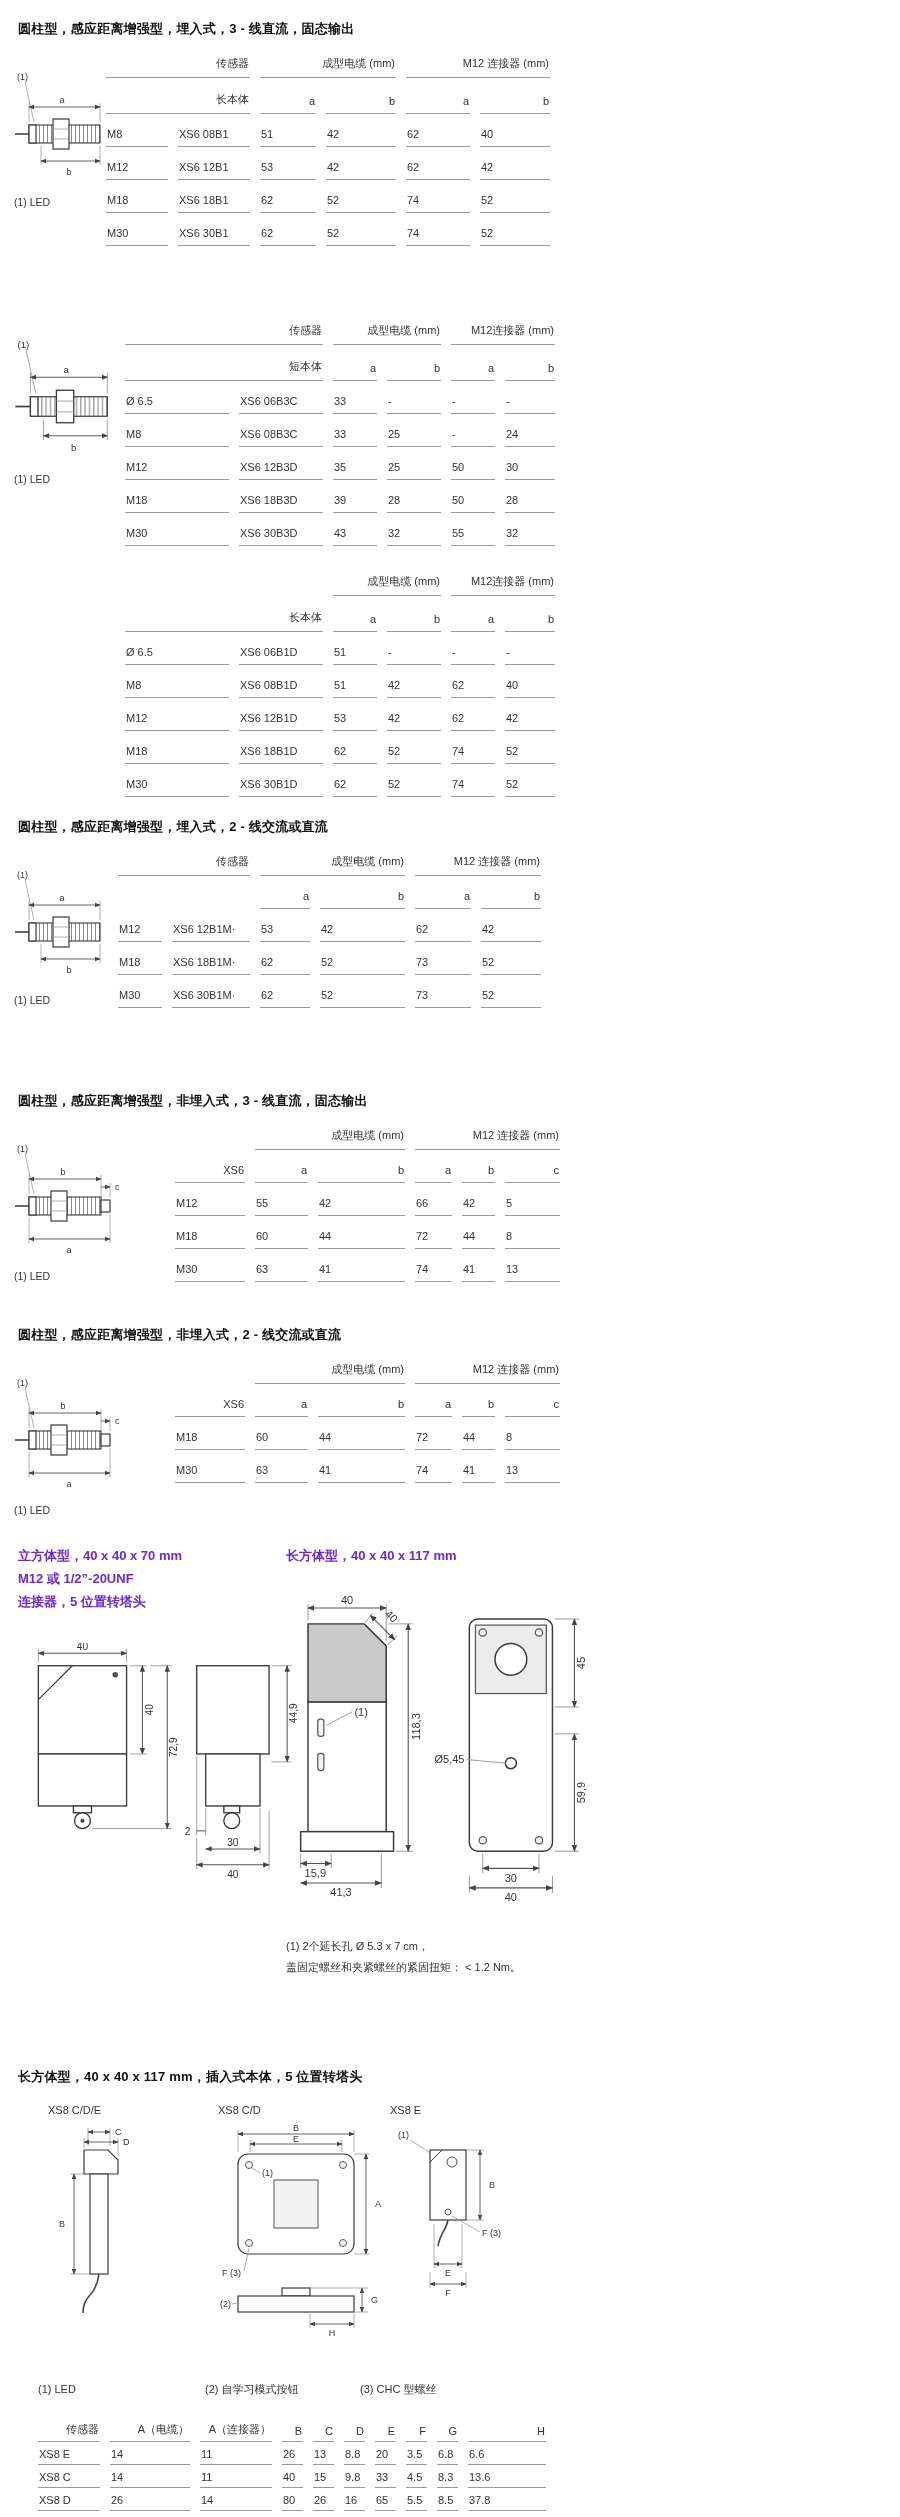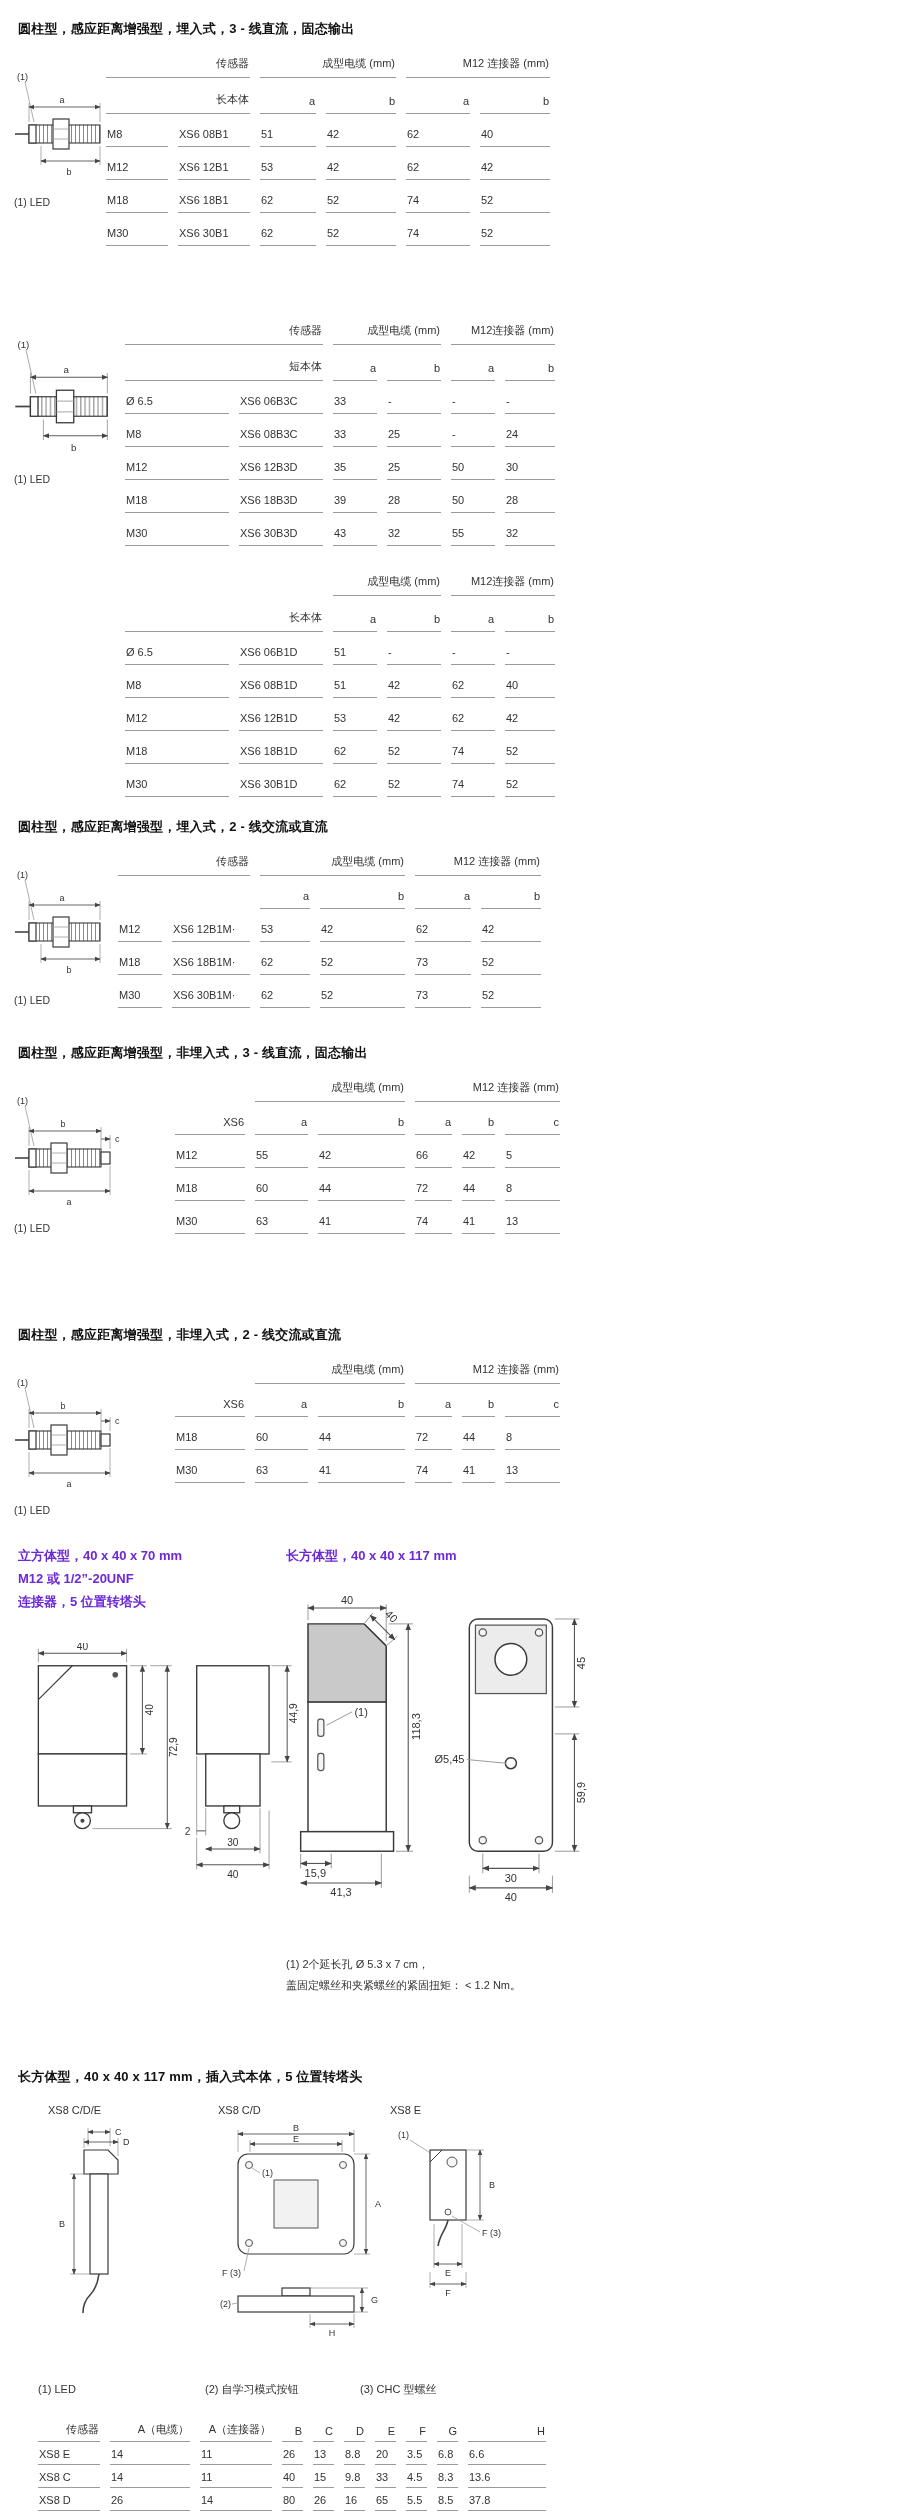--- a/index.html
+++ b/index.html
@@ -34,21 +34,21 @@
   .t7 .td { padding:2px 1px 4px; }
   .spacer12 { height:14px; }
   svg { display:block; }
   svg text { font-family:"Liberation Sans","DejaVu Sans",sans-serif; font-size:9px; fill:#333; }
   .dimline { stroke:#555; stroke-width:0.9; fill:none; }
   .ext { stroke:#999; stroke-width:0.8; fill:none; }
   .edge { stroke:#3a3a3a; stroke-width:1; fill:none; }
   .part { fill:#fff; stroke:#3a3a3a; stroke-width:1.2; }
   .part2 { fill:#f4f4f4; stroke:#555; stroke-width:1; }
   .cableln { stroke:#444; stroke-width:1.6; fill:none; }
-  #s1{top:20px} #s2{top:305px} #s3{top:818px} #s4{top:1044px} #s5{top:1326px} #s6{top:1545px} #s7{top:2068px}
+  #s1{top:20px} #s2{top:305px} #s3{top:818px} #s4{top:1092px} #s5{top:1326px} #s6{top:1545px} #s7{top:2068px}
   .s6cols { display:flex; padding-left:18px; }
   .s6left { width:268px; flex:none; }
   .s6right { flex:1; }
   .s7diagrams { display:flex; padding-left:48px; margin-top:18px; }
   .dlabel { font-size:11px; color:#333; margin-bottom:8px; }
   .s7notes { display:flex; padding-left:38px; margin-top:40px; }
 </style>
 </head>
 <body>
 
@@ -577,21 +577,21 @@
           <text transform="rotate(-90 245 164)" x="245" y="164" text-anchor="middle">59,9</text>
           <line x1="161" y1="214" x2="161" y2="230" class="ext"></line>
           <line x1="207" y1="214" x2="207" y2="230" class="ext"></line>
           <line x1="161" y1="226" x2="207" y2="226" class="dimline" marker-start="url(#arw)" marker-end="url(#arw)"></line>
           <text x="184" y="237" text-anchor="middle">30</text>
           <line x1="150" y1="232" x2="150" y2="246" class="ext"></line>
           <line x1="218" y1="232" x2="218" y2="246" class="ext"></line>
           <line x1="150" y1="242" x2="218" y2="242" class="dimline" marker-start="url(#arw)" marker-end="url(#arw)"></line>
           <text x="184" y="253" text-anchor="middle">40</text>
         </svg>
-        <div class="note" style="margin-top:44px">(1) 2个延长孔 Ø 5.3 x 7 cm，</div>
+        <div class="note" style="margin-top:26px">(1) 2个延长孔 Ø 5.3 x 7 cm，</div>
         <div class="note">盖固定螺丝和夹紧螺丝的紧固扭矩： &lt; 1.2 Nm。</div>
       </div>
     </div>
   </section>
 
   <section class="sec" id="s7">
     <h2 class="title">长方体型，40 x 40 x 117 mm，插入式本体，5 位置转塔头</h2>
     <div class="s7diagrams">
       <div style="width:170px">
         <div class="dlabel">XS8 C/D/E</div>

